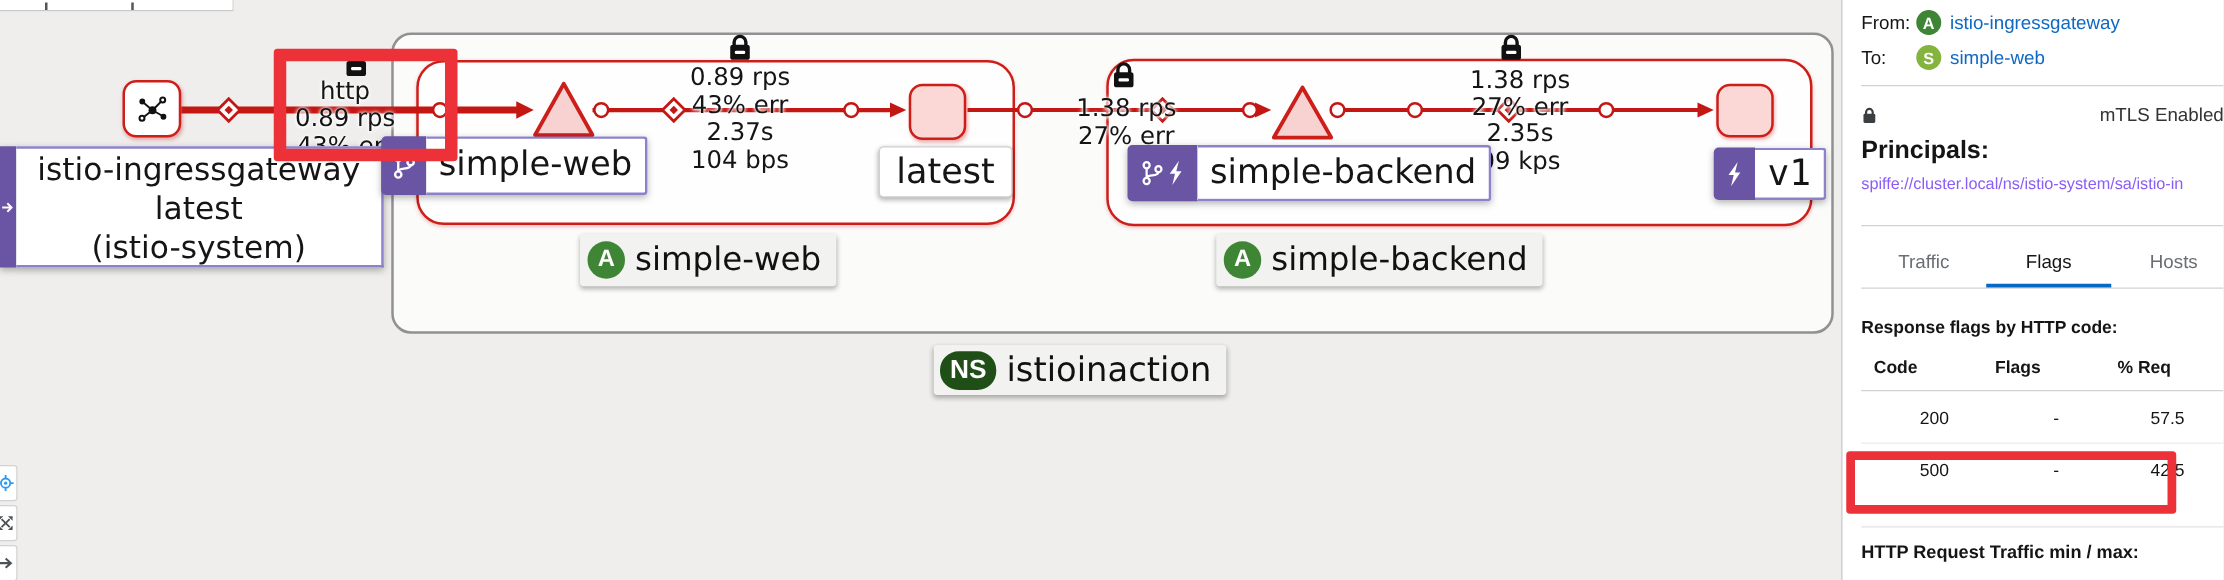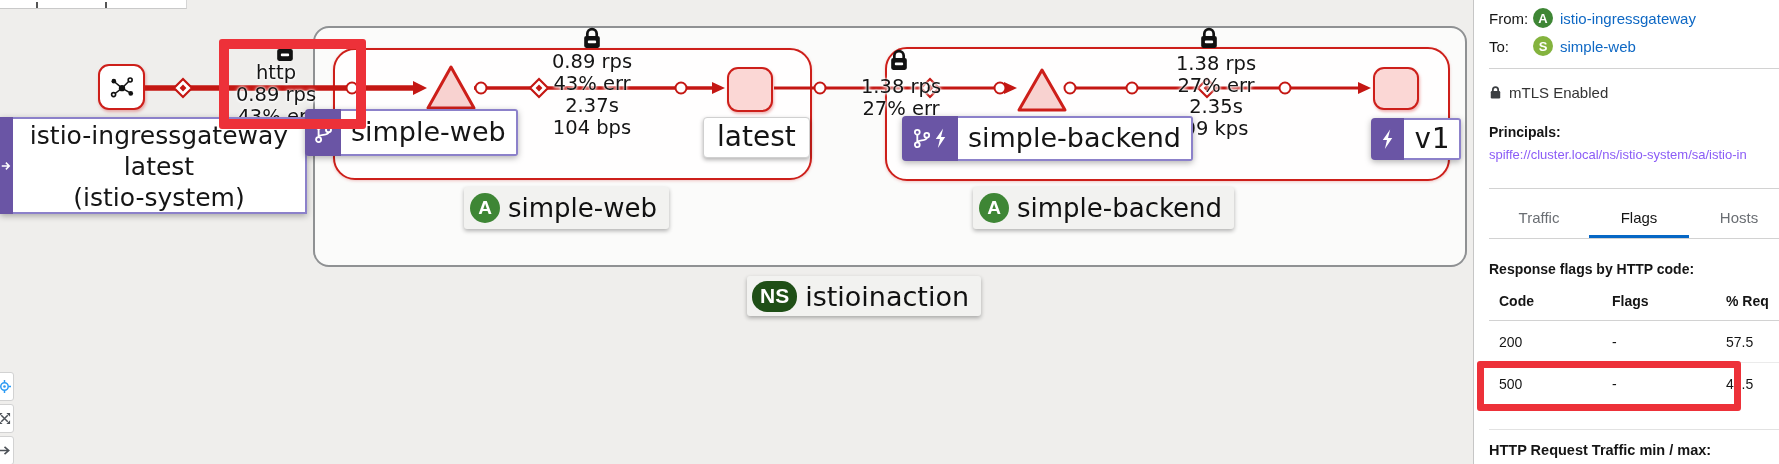--- a/index.html
+++ b/index.html
@@ -67,31 +67,31 @@
   
   .panel { position:absolute; left:1473px; top:0; width:306px; height:464px; background:#fff;
            border-left:1px solid #c6c6c6; padding-left:15px; overflow:hidden; color:#151515; }
   .p-row { display:flex; align-items:center; height:26px; margin-top:2px; font-size:15px; }
   .p-row:first-child { margin-top:5px; }
   .p-key { font-weight:normal; width:44px; }
   .badge-sm { width:20px; height:20px; border-radius:50%; color:#fff; font-weight:bold; font-size:13px;
               display:flex; align-items:center; justify-content:center; margin-right:7px; }
   .p-link { color:#0e68c4; text-decoration:none; font-size:15px; }
   .p-div { border:none; border-top:1px solid #d2d2d2; margin:9px 0 0 0; width:290px; }
-  .mtls-row { margin-top:15px; display:flex; align-items:center; gap:7px; font-size:15px; color:#333; }
-  .p-bold { font-weight:bold; font-size:14px; margin-top:23px; }
+  .mtls-row { margin-top:15px; display:flex; align-items:center; gap:7px; font-size:15px; color:#333;justify-content:space-between; }
+  .p-bold { font-weight:bold; font-size:20px; margin-top:8px; }
   .spiffe { font-size:13px; color:#8b5cf6; margin-top:7px; white-space:nowrap; overflow:hidden; }
   .tabs { display:flex; margin-top:14px; width:300px; }
   .tab { width:101px; text-align:center; font-size:15px; color:#6a6e73; padding:6px 0 9px 0;
          border-bottom:3px solid transparent; cursor:pointer; }
   .tab.active { color:#151515; border-bottom-color:#0667c5; }
-  .t-grid { display:grid; grid-template-columns:97px 98px 80px; padding-left:10px; width:290px;gap:16px; }
+  .t-grid { display:grid; grid-template-columns:97px 98px 80px; padding-left:10px; width:290px; }
   .t-head { font-weight:bold; font-size:14px; margin-top:16px; padding-bottom:11px; }
   .t-underline { border:none; border-top:1px solid #d2d2d2; width:290px; }
-  .t-row { font-size:14px; height:41px; align-items:center; }
+  .t-row { font-size:14px; height:41px; align-items:center;text-align:center; }
   .t-rowdiv { border:none; border-top:1px solid #ebebeb; width:290px; }
 
   .annotation { position:absolute; border-radius:3px; z-index:60; }
 </style>
 </head>
 <body>
 
 <div class="stage">
 
   <div class="graph">

